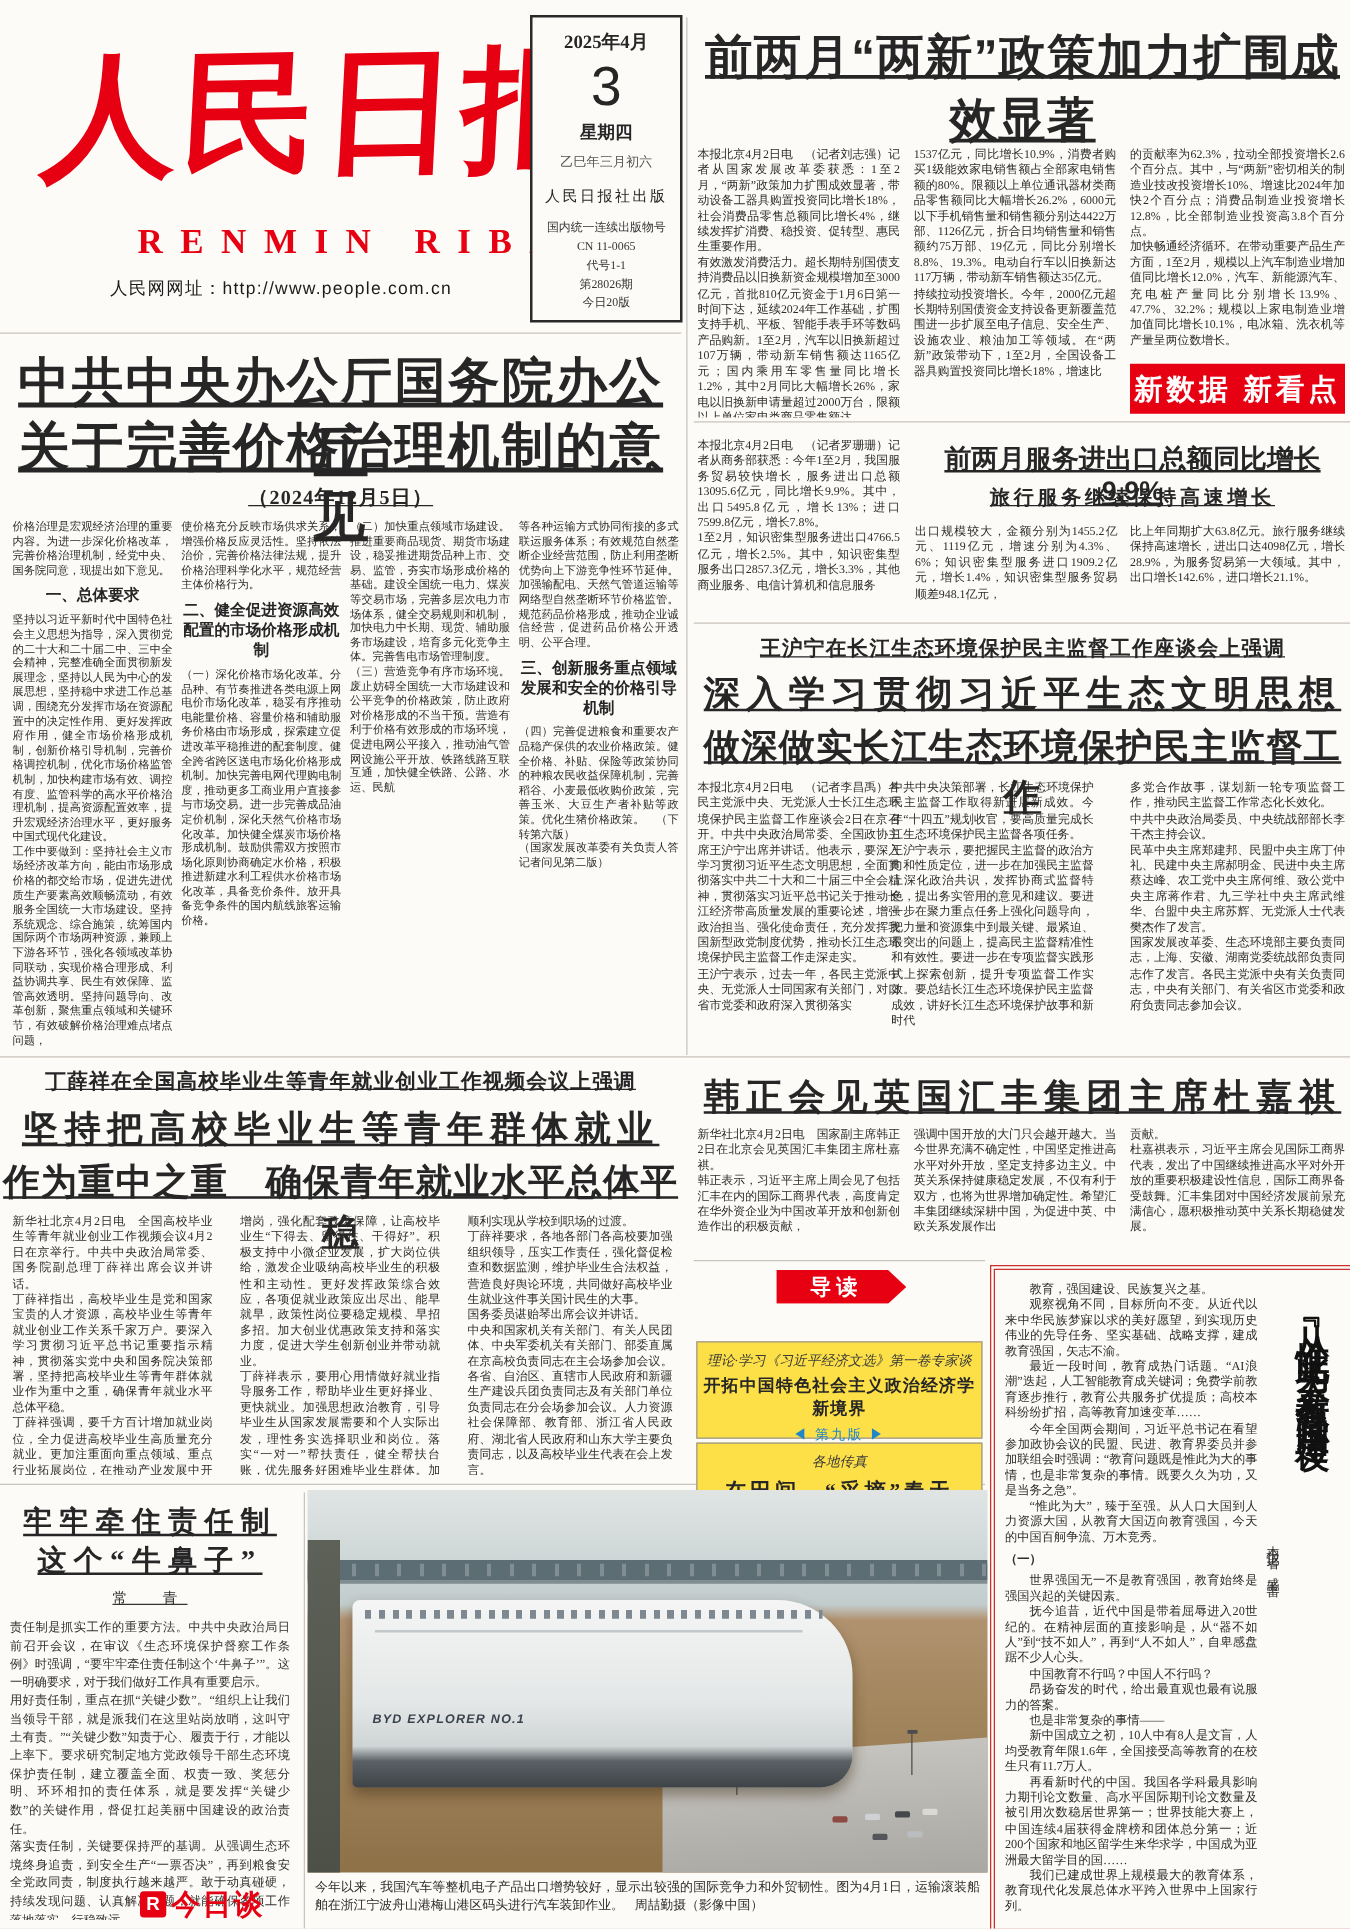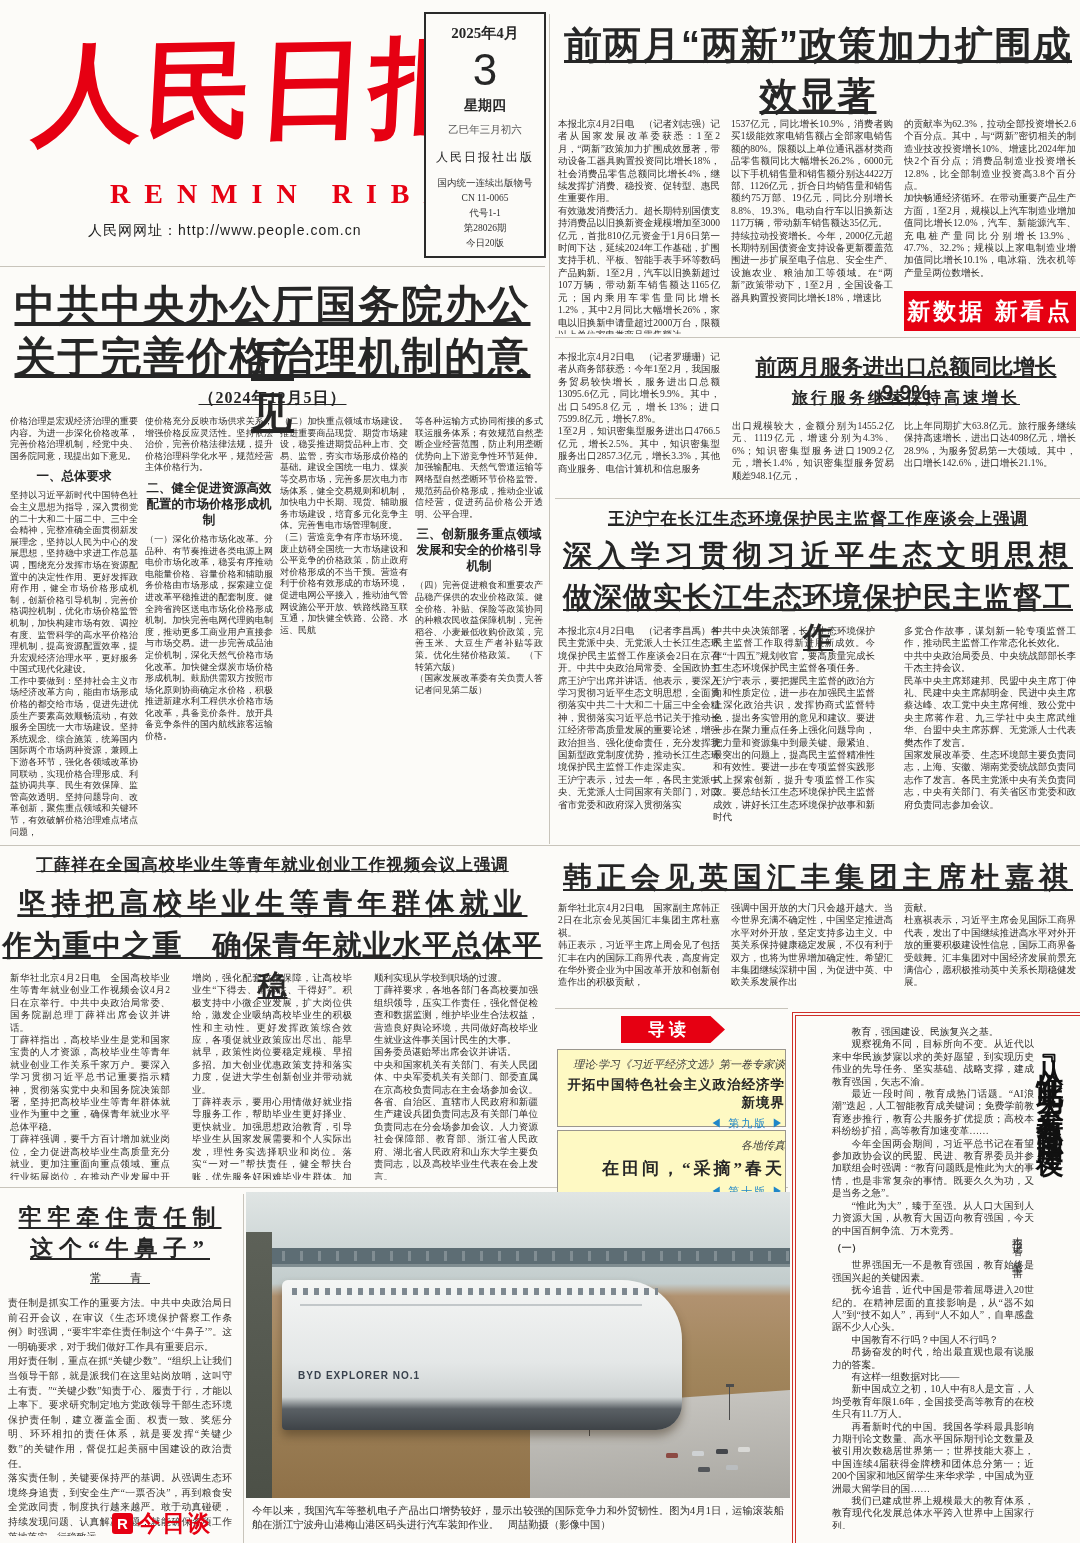--- a/index.html
+++ b/index.html
@@ -37,41 +37,41 @@
   .bigline{font-size:29px;letter-spacing:5px;}
   .yijian-h{font-size:41px;letter-spacing:2px;}
   .yijian-date{font-size:16px;letter-spacing:1px;font-weight:bold;}
   .inner-head{font-family:"Liberation Sans",sans-serif;font-weight:bold;font-size:12.5px;
               text-align:center;margin:6px 0;white-space:normal;line-height:16px;}
   .note-bold{font-weight:normal;}
   
   .daodu-tab{background:#e60012;color:#fff;font-family:"Liberation Sans",sans-serif;font-weight:bold;
              font-size:17px;letter-spacing:4px;display:flex;align-items:center;justify-content:center;
              clip-path:polygon(0 0,86% 0,100% 50%,86% 100%,0 100%);padding-right:8px;}
-  .daodu-box{border:1px solid #9a968e;text-align:right;background:#fef9c3;}
+  .daodu-box{border:1px solid #9a968e;text-align:center;background:#fde047;margin-top:24px;}
   .daodu-eyebrow{font-size:11px;color:#3a3a3a;font-style:italic;margin-top:7px;}
   .daodu-title{font-size:15.5px;font-weight:bold;margin-top:4px;letter-spacing:1px;}
   .daodu-page{font-size:11px;color:#1f86c8;margin-top:4px;letter-spacing:2px;}
   
   .edu-frame{border:4px double #cf2f2a;background:#fcfbf8;}
   .edu-body p{font-size:9.8px;line-height:12.4px;text-align:justify;margin:0;text-indent:2em;color:#2e2c2a;}
   .edu-sub{text-align:center;font-weight:bold;font-size:11px;margin:5px 0 !important;text-indent:0 !important;}
   .edu-vtitle{writing-mode:vertical-rl;font-family:"Liberation Sans",sans-serif;font-weight:bold;
               font-size:27px;letter-spacing:7px;color:#111;}
   .edu-byline{writing-mode:vertical-rl;font-size:10.5px;color:#333;letter-spacing:3px;}
   
   .jrt-title{font-size:23px;letter-spacing:6px;}
   .jrt-author{font-size:12px;letter-spacing:8px;color:#333;}
   .jrt-body{font-size:9.8px;line-height:14.6px;text-align:justify;white-space:pre-line;overflow:hidden;color:#33302c;}
   .jrt-logo{display:flex;align-items:center;gap:4px;}
   .jrt-logo .rbox{width:21px;height:21px;background:#e60012;color:#fff;font-family:"Liberation Sans",sans-serif;
                   font-weight:bold;font-size:15px;display:flex;align-items:center;justify-content:center;border-radius:3px;}
   .jrt-logo .txt{color:#e60012;font-family:"Liberation Sans",sans-serif;font-weight:bold;font-size:23px;letter-spacing:2px;}
   
-  .photo{background:linear-gradient(#e0e5e4 0%,#ccd5d5 20%,#c2cccc 30%,#b19270 34%,#a3875e 55%,#8f7148 100%);overflow:hidden;}
+  .photo{background:linear-gradient(#e0e5e4 0%,#ccd5d5 20%,#c2cccc 30%,#b19270 34%,#a3875e 55%,#8f7148 100%);overflow:hidden;font-style:italic;}
   .ph-bridge{position:absolute;left:0;top:56px;width:100%;height:16px;background:#5d6d74;
              box-shadow:0 3px 0 rgba(70,85,92,.55);}
   .ph-bridge:before{content:"";position:absolute;left:0;top:3px;width:100%;height:10px;
              background:repeating-linear-gradient(90deg,rgba(255,255,255,.22) 0 3px,transparent 3px 18px);}
   .ph-quay{position:absolute;left:0;top:40px;width:26px;height:268px;background:linear-gradient(#5d6158,#4c5047);}
   .ph-dock{position:absolute;right:0;bottom:0;width:260px;height:108px;background:linear-gradient(#c5c3be,#a9a7a1);
            transform:skewY(-4deg);transform-origin:right bottom;}
   .ph-car{position:absolute;width:12px;height:5px;border-radius:1.5px;}
   .ph-pole{position:absolute;width:1.5px;height:34px;background:#4c4c4c;}
   .ph-pole:after{content:"";position:absolute;left:-3px;top:-2px;width:8px;height:3px;background:#4c4c4c;}
@@ -197,32 +197,32 @@
       <div class="daodu-page">◀  第九版  ▶</div>
     </div>
     <div class="daodu-box" style="position:absolute;left:2px;top:114px;width:227px;height:68px;">
       <div class="daodu-eyebrow">各地传真</div>
       <div class="daodu-title" style="font-size:17px;letter-spacing:3px;">在田间，“采摘”春天</div>
       <div class="daodu-page">◀  第十版  ▶</div>
     </div>
   </div>
 
   <div class="abs edu-frame" style="left:792px;top:1012px;width:284px;height:527px;">
-    <div class="edu-body" style="position:absolute;left:8px;top:10px;width:202px;height:503px;overflow:hidden;margin-left:28px;">
+    <div class="edu-body" style="position:absolute;left:8px;top:10px;width:202px;height:503px;overflow:hidden;">
       <p>教育，强国建设、民族复兴之基。</p>
       <p>观察视角不同，目标所向不变。从近代以来中华民族梦寐以求的美好愿望，到实现历史伟业的先导任务、坚实基础、战略支撑，建成教育强国，矢志不渝。</p>
       <p>最近一段时间，教育成热门话题。“AI浪潮”迭起，人工智能教育成关键词；免费学前教育逐步推行，教育公共服务扩优提质；高校本科纷纷扩招，高等教育加速变革……</p>
       <p>今年全国两会期间，习近平总书记在看望参加政协会议的民盟、民进、教育界委员并参加联组会时强调：“教育问题既是惟此为大的事情，也是非常复杂的事情。既要久久为功，又是当务之急”。</p>
       <p>“惟此为大”，臻于至强。从人口大国到人力资源大国，从教育大国迈向教育强国，今天的中国百舸争流、万木竞秀。</p>
       <p class="edu-sub">（一）</p>
       <p>世界强国无一不是教育强国，教育始终是强国兴起的关键因素。</p>
       <p>抚今追昔，近代中国是带着屈辱进入20世纪的。在精神层面的直接影响是，从“器不如人”到“技不如人”，再到“人不如人”，自卑感盘踞不少人心头。</p>
       <p>中国教育不行吗？中国人不行吗？</p>
       <p>昂扬奋发的时代，给出最直观也最有说服力的答案。</p>
-      <p>有这样一组数据对比——</p>
+      <p>也是非常复杂的事情——</p>
       <p>新中国成立之初，10人中有8人是文盲，人均受教育年限1.6年，全国接受高等教育的在校生只有11.7万人。</p>
       <p>再看新时代的中国。我国各学科最具影响力期刊论文数量、高水平国际期刊论文数量及被引用次数稳居世界第一；世界技能大赛上，中国连续4届获得金牌榜和团体总分第一；近200个国家和地区留学生来华求学，中国成为亚洲最大留学目的国……</p>
       <p>我们已建成世界上规模最大的教育体系，教育现代化发展总体水平跨入世界中上国家行列。</p>
 
     </div>
     <div class="edu-byline abs" style="right:56px;top:212px;height:130px;">本报记者　盛玉雷</div>
     <div class="edu-vtitle abs" style="right:12px;top:22px;height:490px;">从『惟此为大』看教育强国建设</div>
   </div>
 
   <div class="abs" style="left:0;top:1196px;width:240px;height:347px;">

